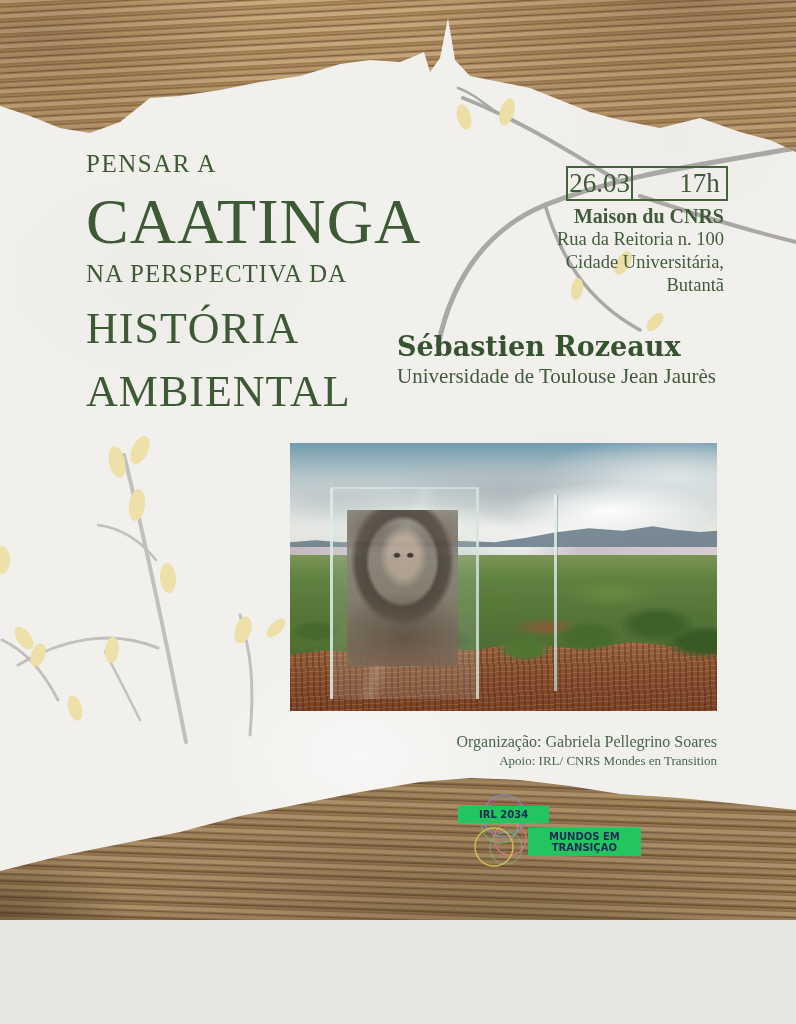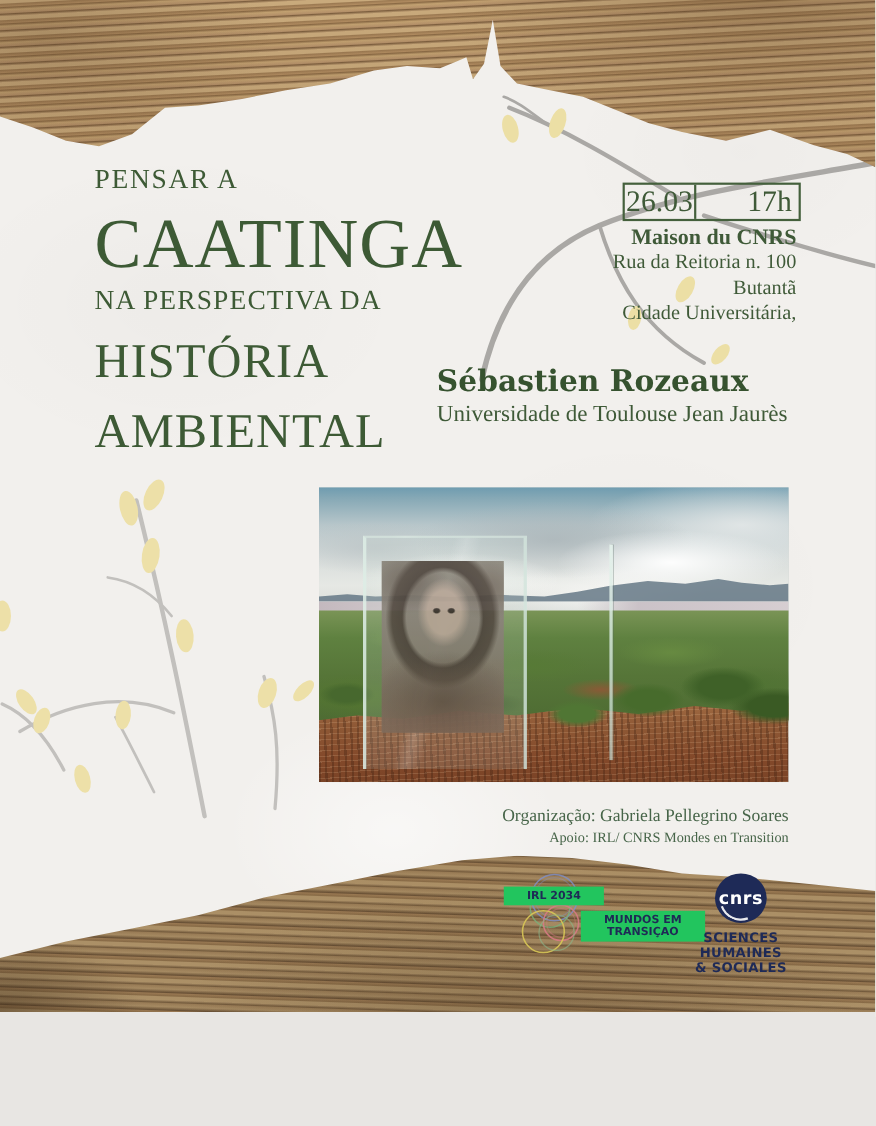--- a/index.html
+++ b/index.html
@@ -223,22 +223,22 @@
     </div>
 
     <div class="datebox">
       <div class="date-cell">26.03</div>
       <div class="time-cell">17h</div>
     </div>
 
     <div class="venue">
       <div class="venue-name">Maison du CNRS</div>
       <div>Rua da Reitoria n. 100</div>
+      <div>Cidade Universitária,</div>
       <div>Butantã</div>
-      <div>Cidade Universitária,</div>
     </div>
 
     <div class="speaker">
       <div class="speaker-name">Sébastien Rozeaux</div>
       <div class="speaker-affil">Universidade de Toulouse Jean Jaurès</div>
     </div>
 
     <div class="photo">
       <div class="ph-sky"></div>
       <div class="ph-mountains"></div>
@@ -267,21 +267,16 @@
           <circle cx="72" cy="47" r="13" stroke="#d97a86" stroke-width="1" fill="none" opacity=".4"></circle>
           <circle cx="56" cy="55" r="19" stroke="#d8c757" stroke-width="1.4" fill="none" opacity=".9"></circle>
           <circle cx="68" cy="56" r="16" stroke="#8bb58b" stroke-width="1.2" fill="none" opacity=".6"></circle>
         </svg>
         <div class="irl-badge irl-badge-1">IRL 2034</div>
         <div class="irl-badge irl-badge-2">
           <div>MUNDOS EM</div>
           <div>TRANSIÇAO</div>
         </div>
       </div>
-      <div class="cnrs-logo">
-        <div class="cnrs-mark">cnrs</div>
-        <div class="cnrs-label">SCIENCES HUMAINES</div>
-        <div class="cnrs-label">&amp; SOCIALES</div>
-      </div>
     </div>
 
   </div>
 </div>
 
 </body></html>

